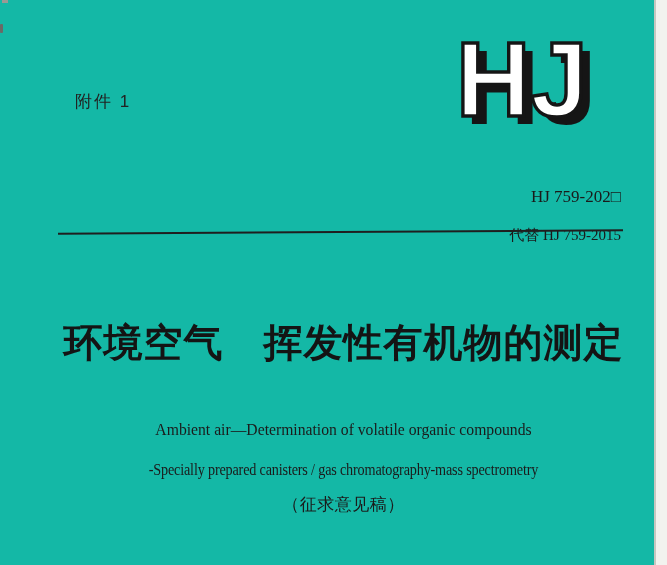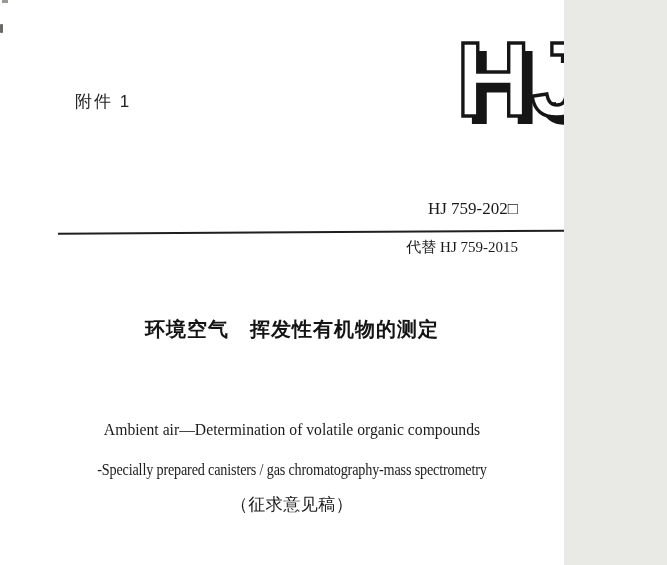--- a/index.html
+++ b/index.html
@@ -1,23 +1,22 @@
 <!DOCTYPE html>
 <html><head>
 <meta charset="utf-8">
 <style>
   html,body { margin:0; padding:0; background:#e9e9e6; }
   .screen {
     position:relative;
-    width:552px; height:565px;
-    background:#ffffff;
+    width:667px; height:565px;
+    background:#14b8a6;
     overflow:hidden;
     color:#1c1c1c;
     font-family:"Liberation Serif", serif;
-    padding-left:12px;
   }
   
   .edge-strip {
     position:absolute; top:0; left:656px; width:11px; height:565px;
     background:#f2f2ee;
   }
   .page-edge-line {
     position:absolute; top:0; left:654px; width:2px; height:565px;
     background:#c7c7c0;
   }
@@ -45,21 +44,21 @@
     text-align:center;
     font-family:"Liberation Serif", serif;
     font-weight:bold;
     font-size:31px;
     letter-spacing:5px;
     white-space:nowrap;
     color:#161616;
   }
 
   .std-block {
-    position:absolute; right:46px; top:198px;
+    position:absolute; right:46px; top:186px;
     text-align:right; line-height:1.35;
   }
   .standard-code {
     font-family:"Liberation Serif", serif;
     font-size:17px; color:#1a1a1a;
   }
   .replaces-note {
     font-family:"Liberation Serif", serif;
     font-size:15px; color:#1a1a1a; margin-top:16px;
   }
@@ -68,21 +67,21 @@
     position:absolute; left:58px; top:231px; width:565px; height:2px;
     background:#1f1f1f;
     transform:rotate(-0.35deg);
   }
 
   .title-cn {
     position:absolute; left:20px; right:0;
     text-align:center;
     font-family:"Liberation Sans", sans-serif;
     font-weight:bold;
-    font-size:20px;
+    font-size:39px;
     letter-spacing:1px;
     white-space:nowrap;
     color:#141414;
   }
   .title-cn.line1 { top:316px; }
   .title-cn.line2 { top:358px; }
 
   .title-en {
     position:absolute; left:20px; right:0;
     text-align:center;

